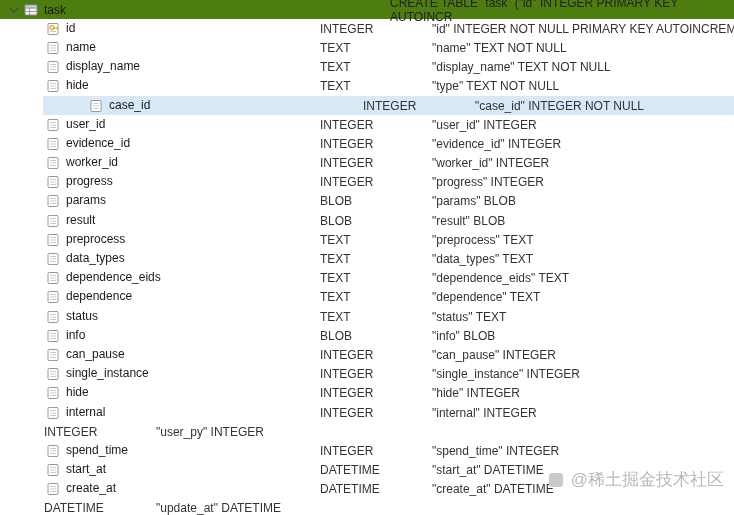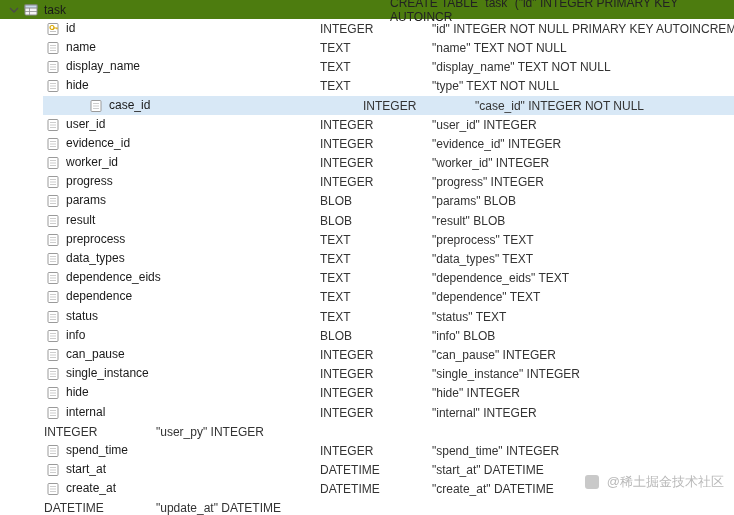--- a/index.html
+++ b/index.html
@@ -94,21 +94,21 @@
     color: #1a1a1a;
   }
   .label-table {
     padding-left: 4px;
     color: #1a1a1a;
   }
   .watermark {
     position: absolute;
     right: 10px;
     bottom: 24px;
-    font-size: 13px;
+    font-size: 17px;
     color: #b9b9b9;
     display: flex;
     align-items: center;
     gap: 8px;
     pointer-events: none;
   }
   .wm-logo {
     width: 14px;
     height: 14px;
     border-radius: 3px;

